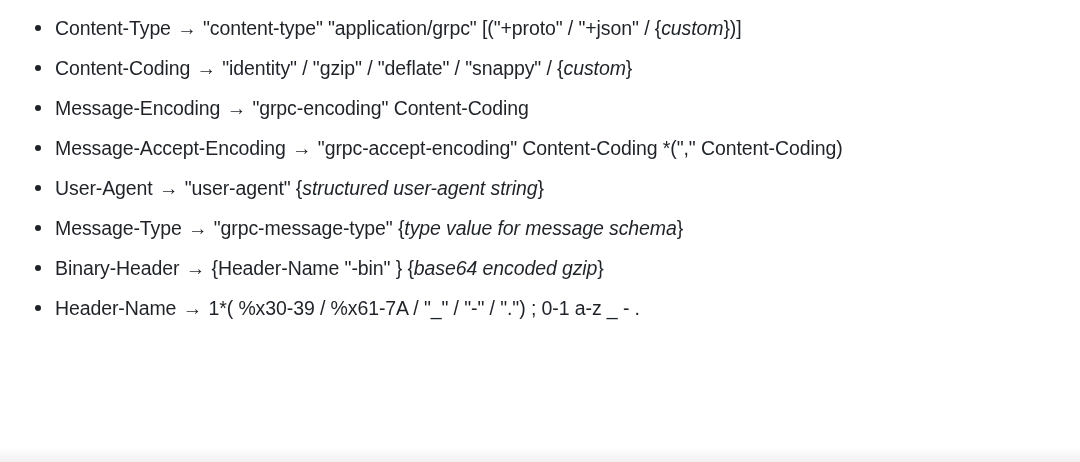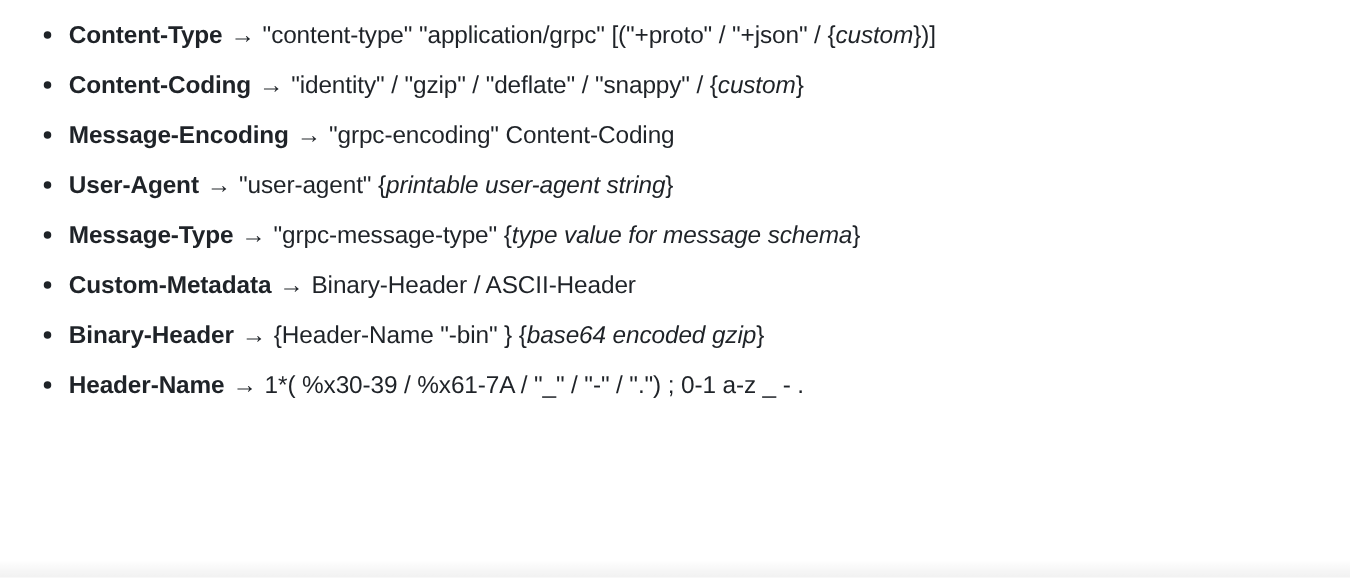--- a/index.html
+++ b/index.html
@@ -43,21 +43,21 @@
     left: 35px;
     top: 50%;
     margin-top: -3px;
     width: 6px;
     height: 6px;
     border-radius: 50%;
     background: #1f2328;
   }
 
   .term {
-    font-weight: 700;
+    font-weight: 400;
   }
 
   .arrow {
     font-weight: 400;
     padding: 0 1px;
   }
 
   .def {
     font-weight: 400;
   }
@@ -77,20 +77,20 @@
     pointer-events: none;
   }
 </style>
 </head>
 <body>
 
 <ul id="grammar-list">
     <li><span class="term">Content-Type</span> <span class="arrow">→</span> <span class="def"><span class="">"content-type" "application/grpc" [("+proto" / "+json" / {</span><em class="ital">custom</em><span class="">})]</span></span></li>
     <li><span class="term">Content-Coding</span> <span class="arrow">→</span> <span class="def"><span class="">"identity" / "gzip" / "deflate" / "snappy" / {</span><em class="ital">custom</em><span class="">}</span></span></li>
     <li><span class="term">Message-Encoding</span> <span class="arrow">→</span> <span class="def"><span class="">"grpc-encoding" Content-Coding</span></span></li>
-    <li><span class="term">User-Agent</span> <span class="arrow">→</span> <span class="def"><span class="">"user-agent" {</span><em class="ital">printable user-agent string</em><span class="">}</span></span></li>
+    <li><span class="term">Message-Accept-Encoding</span> <span class="arrow">→</span> <span class="def"><span class="">"grpc-accept-encoding" Content-Coding *("," Content-Coding)</span></span></li>
+    <li><span class="term">User-Agent</span> <span class="arrow">→</span> <span class="def"><span class="">"user-agent" {</span><em class="ital">structured user-agent string</em><span class="">}</span></span></li>
     <li><span class="term">Message-Type</span> <span class="arrow">→</span> <span class="def"><span class="">"grpc-message-type" {</span><em class="ital">type value for message schema</em><span class="">}</span></span></li>
-    <li><span class="term">Custom-Metadata</span> <span class="arrow">→</span> <span class="def"><span class="">Binary-Header / ASCII-Header</span></span></li>
     <li><span class="term">Binary-Header</span> <span class="arrow">→</span> <span class="def"><span class="">{Header-Name "-bin" } {</span><em class="ital">base64 encoded gzip</em><span class="">}</span></span></li>
     <li><span class="term">Header-Name</span> <span class="arrow">→</span> <span class="def"><span class="">1*( %x30-39 / %x61-7A / "_" / "-" / ".") ; 0-1 a-z _ - .</span></span></li>
   </ul>
 
 <div id="bottom-fade"></div>
 
 </body></html>

